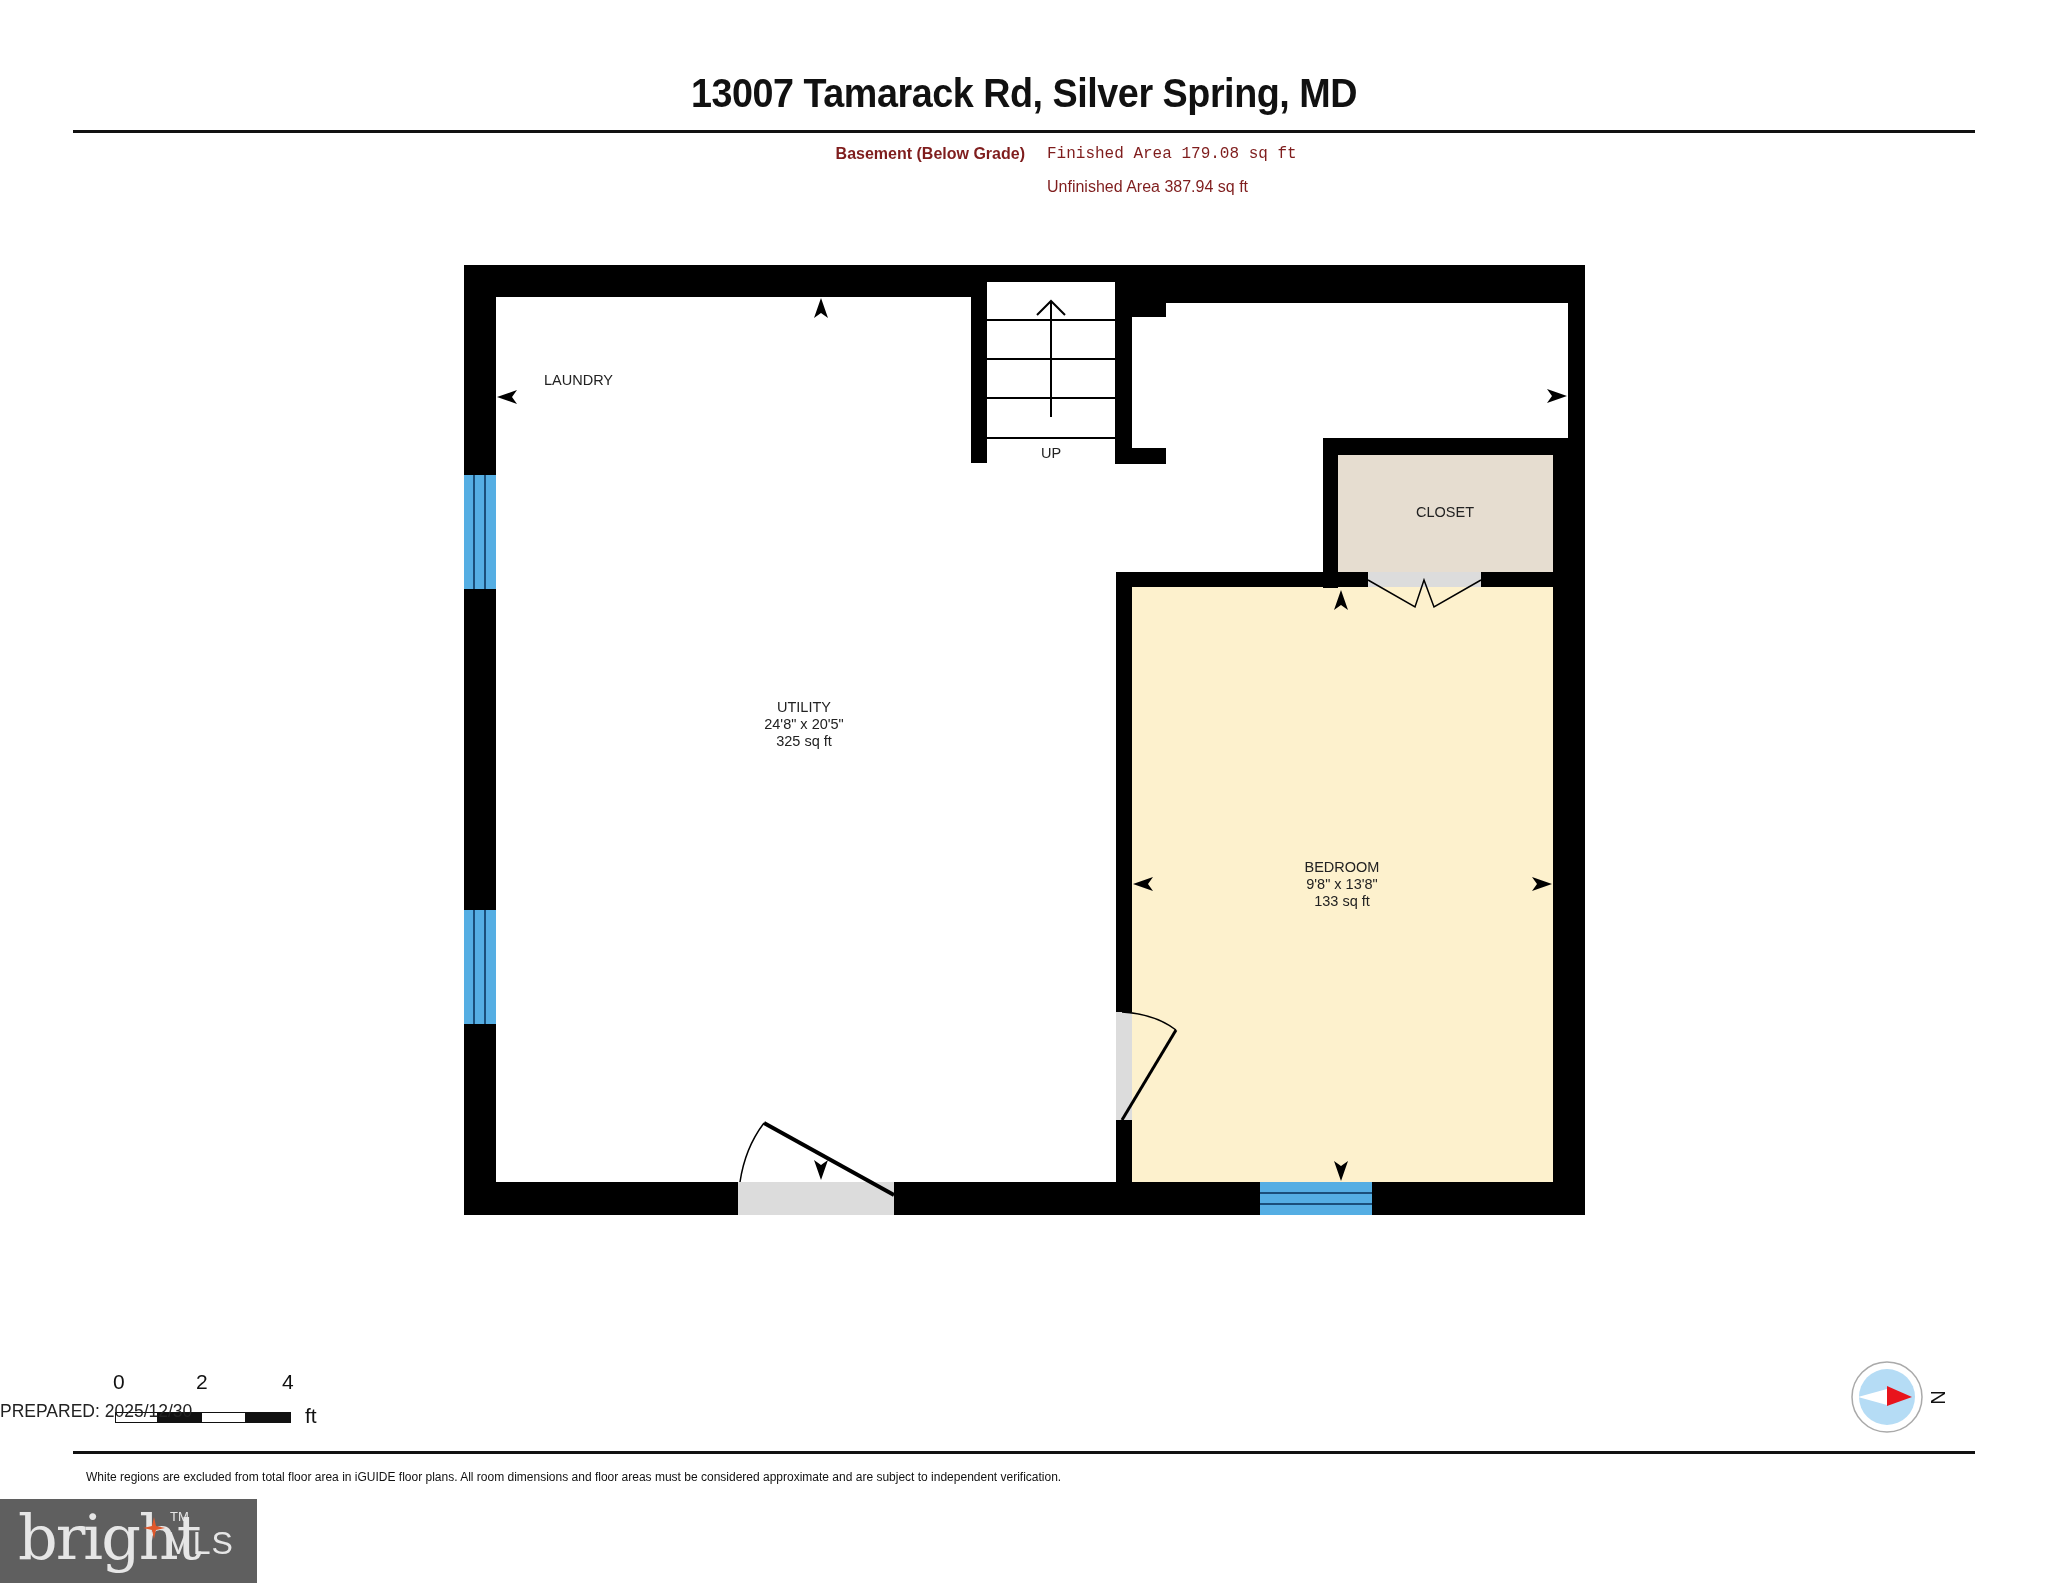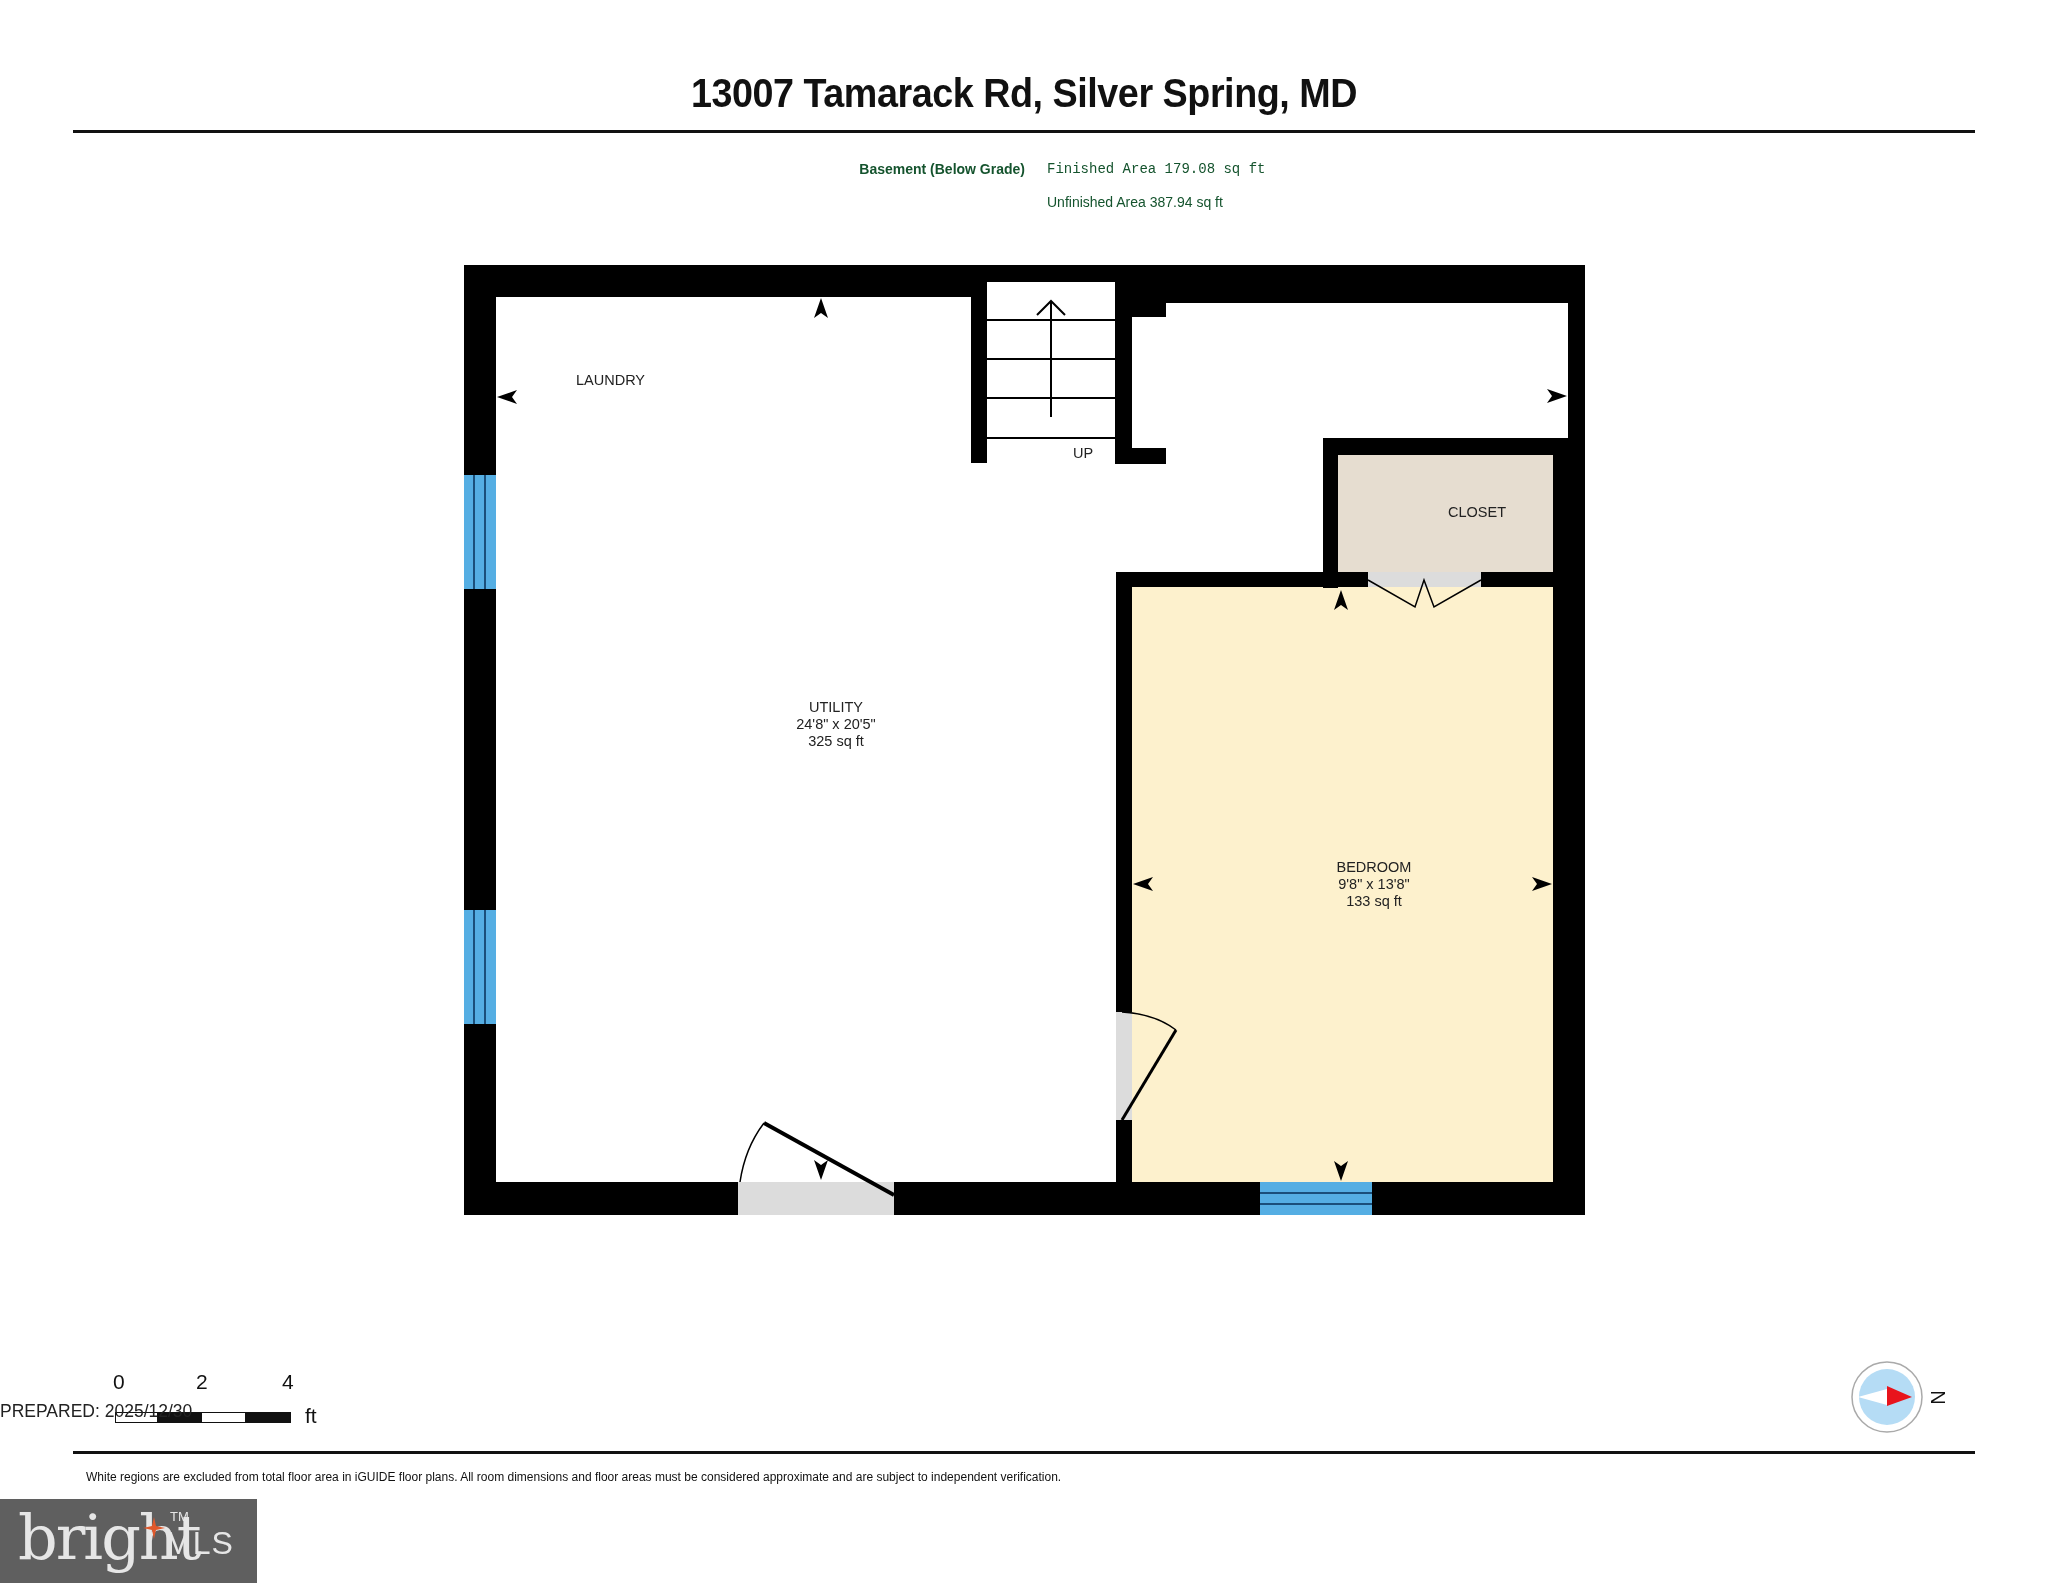--- a/index.html
+++ b/index.html
@@ -2,23 +2,23 @@
 <html><head>
 <meta charset="utf-8">
 <style>
   html, body { margin: 0; padding: 0; background: #ffffff; }
   body { width: 2048px; height: 1583px; position: relative; overflow: hidden;
          font-family: "Liberation Sans", sans-serif; color: #111; }
   .abs { position: absolute; }
   .title { left: 0; width: 2048px; top: 70px; text-align: center; font-weight: bold;
            font-size: 41px; letter-spacing: -0.5px; transform: scaleX(0.92); transform-origin: center; color: #111; }
   .rule { left: 73px; width: 1902px; height: 3px; background: #111; }
-  .area-label { font-size: 14px; color: #14532d; white-space: nowrap; margin-top: 16px; }
+  .area-label { font-size: 16px; color: #7f1d1d; white-space: nowrap; }
   .area-label.bold { font-weight: bold; }
-  .room-text { font-size: 14.5px; color: #222; text-align: center; line-height: 17px; white-space: nowrap; margin-left: 32px; }
+  .room-text { font-size: 14.5px; color: #222; text-align: center; line-height: 17px; white-space: nowrap; }
   .prepared { font-size: 17.5px; color: #222; left: 0; width: 2048px; text-align: left; top: 1401px; }
   .disclaimer { left: 86px; top: 1470px; font-size: 12px; color: #111; white-space: nowrap; }
   .logo { left: 0; top: 1499px; width: 257px; height: 109px; background: #5f5f5f; }
   .logo-bright { position: absolute; left: 18px; top: 4px; font-family: "DejaVu Serif", serif; font-size: 62px;
                  color: #e6e6e6; letter-spacing: -2px; line-height: 70px; }
   .logo-mls { position: absolute; left: 165px; top: 26px; font-size: 32px; color: #e6e6e6; letter-spacing: 1px; }
   .logo-tm { position: absolute; left: 170px; top: 10px; font-size: 13px; color: #e6e6e6; }
   .logo-star { position: absolute; left: 143px; top: 18px; width: 22px; height: 22px; }
   .scale-label { font-size: 21px; color: #111; }
   .plan { left: 0; top: 0; }

